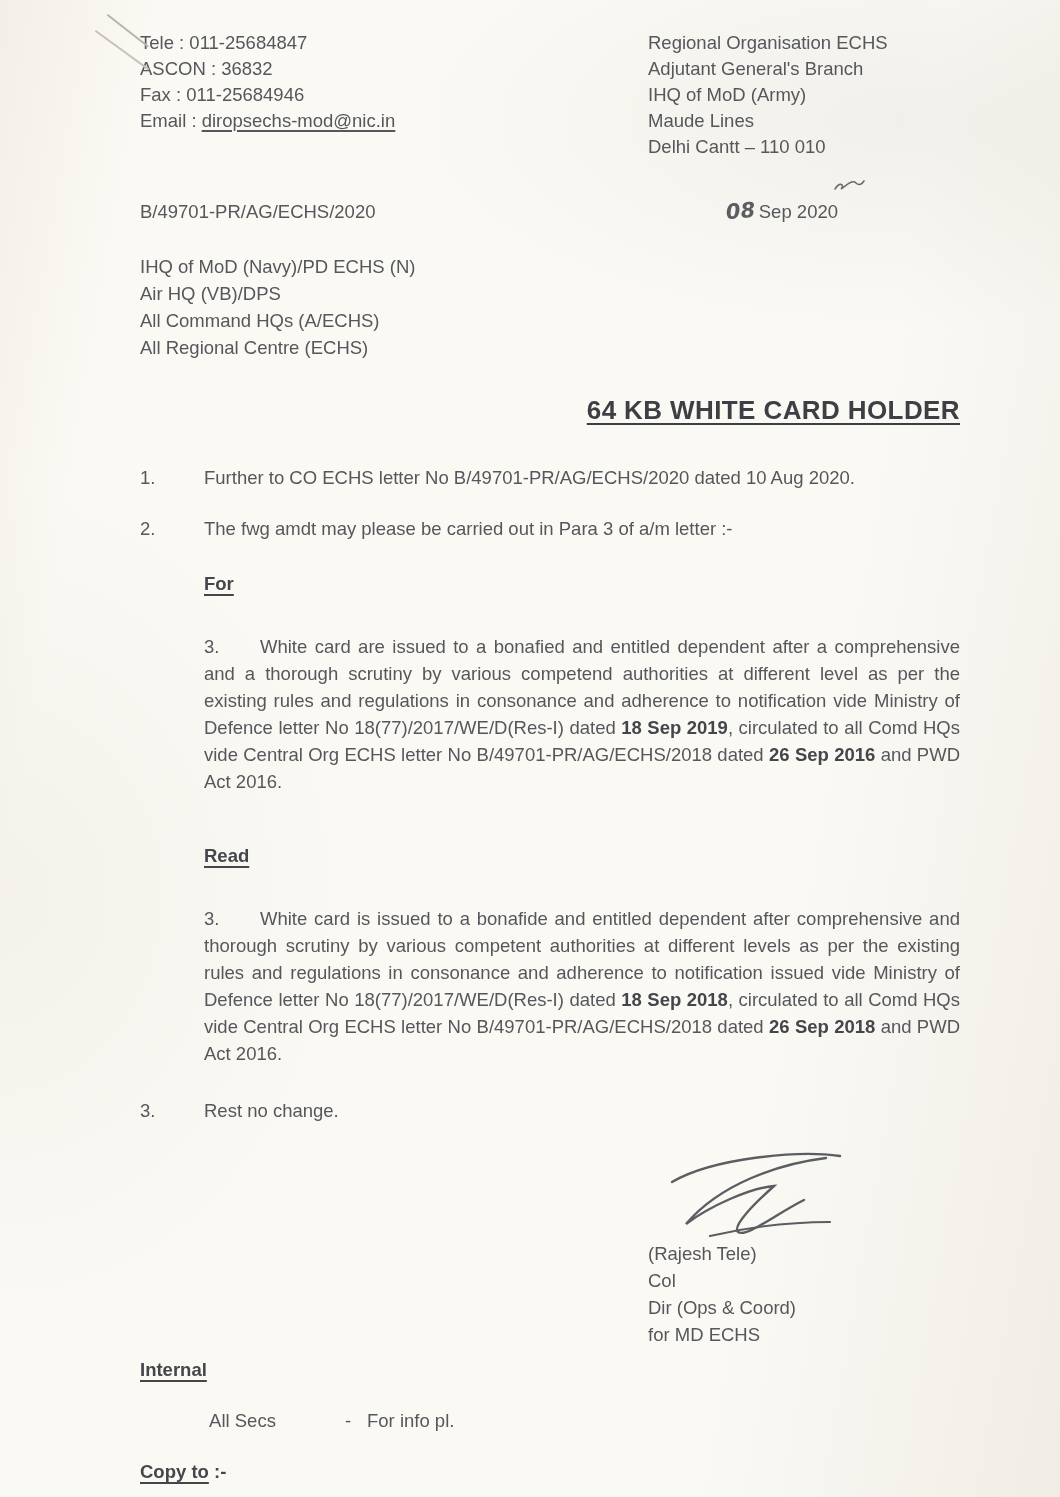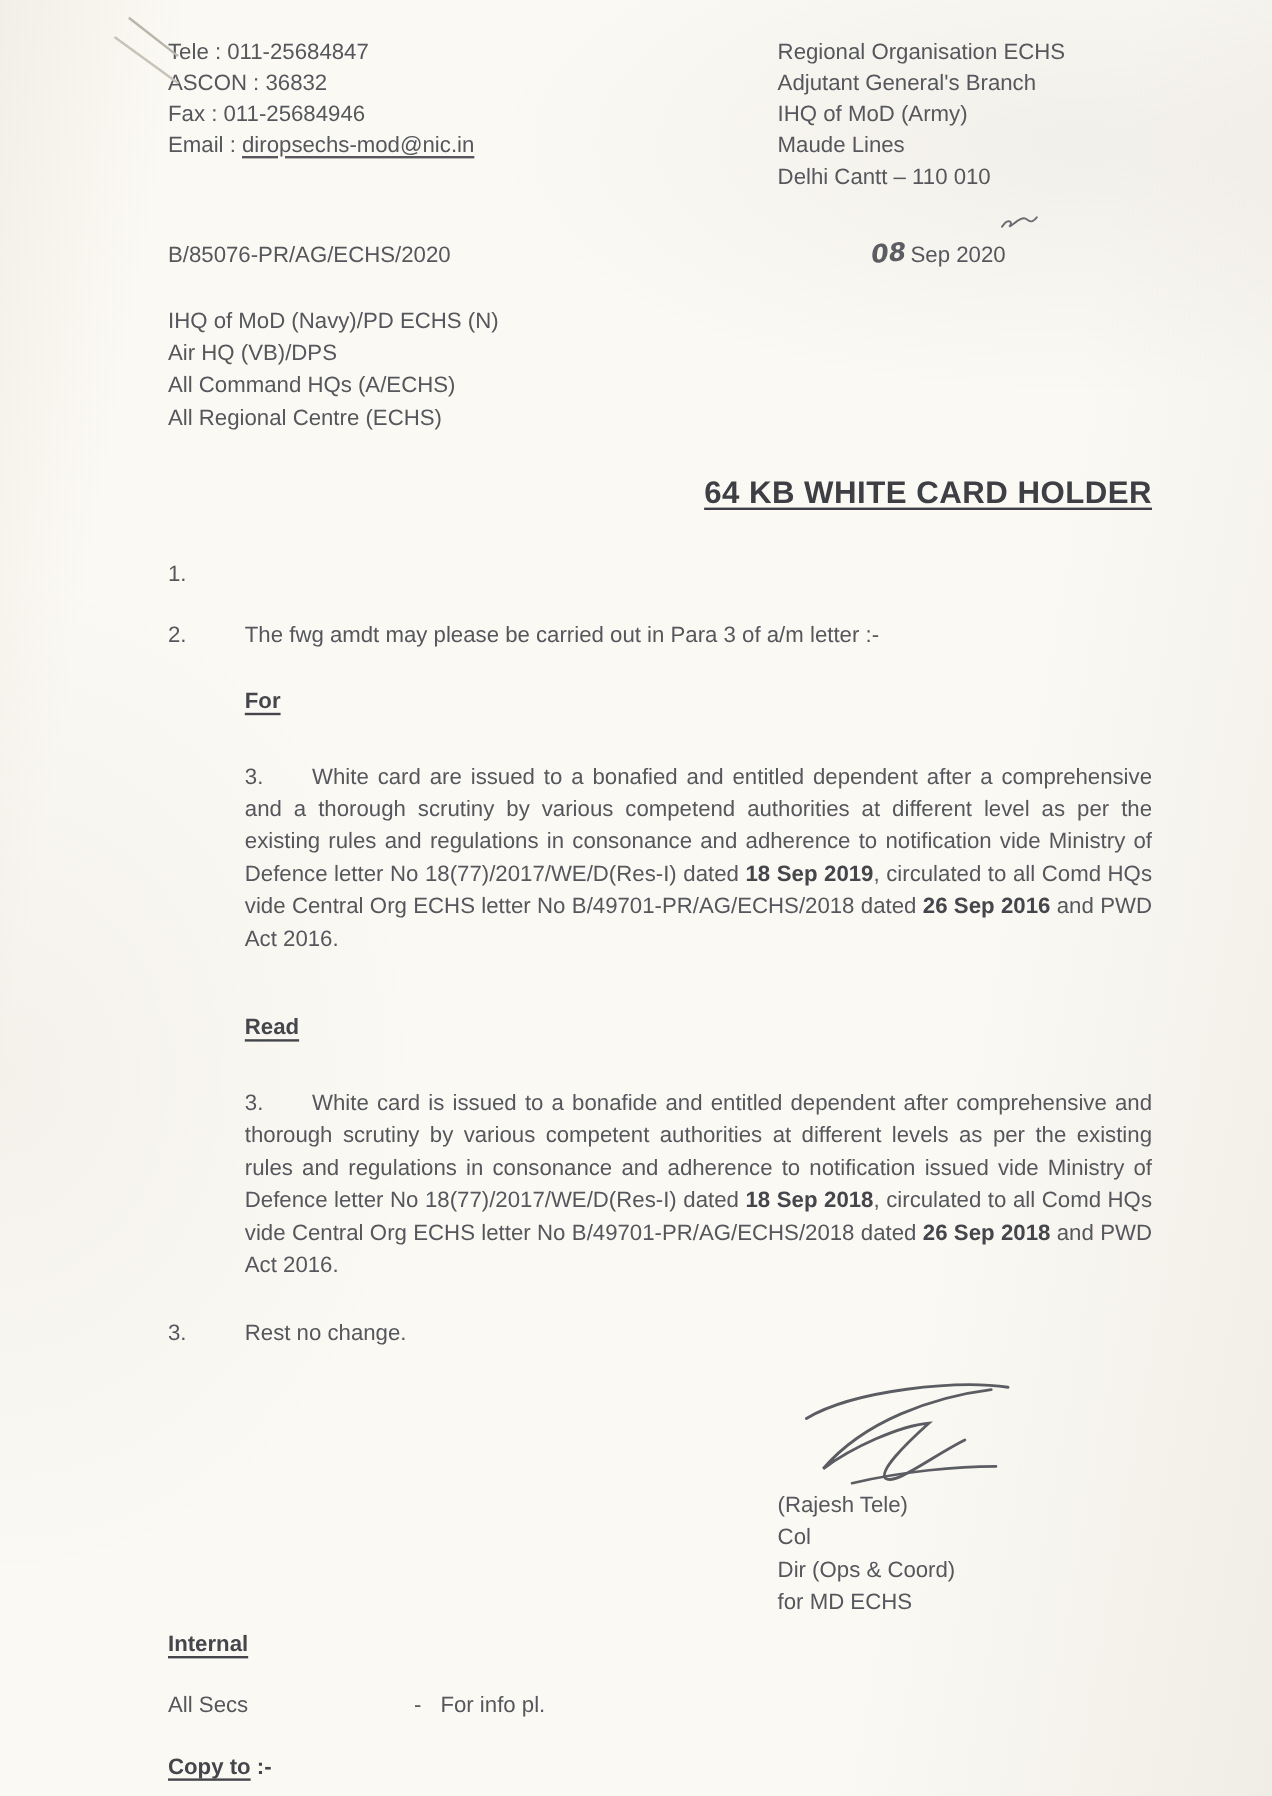--- a/index.html
+++ b/index.html
@@ -107,21 +107,21 @@
   .footer-heading {
     margin-top: 8px;
     font-weight: bold;
     color: #45464b;
     text-decoration: underline;
     text-decoration-thickness: 2px;
     text-underline-offset: 4px;
     display: inline-block;
   }
   .allsecs-row { margin-top: 24px; display: flex; }
-  .allsecs-row .c1 { flex: 0 0 205px; }
+  .allsecs-row .c1 { flex: 0 0 205px; text-align: center; }
   .allsecs-row .c2 { flex: 0 0 22px; }
   .copyto-row { margin-top: 24px; }
   .copyto-row .suffix { font-weight: bold; color: #45464b; }
   .uti-row { margin-top: 24px; }
 </style>
 </head>
 <body>
 
 <div class="page">
 
@@ -138,40 +138,41 @@
     <div class="org-block">
       <div>Regional Organisation ECHS</div>
       <div>Adjutant General's Branch</div>
       <div>IHQ of MoD (Army)</div>
       <div>Maude Lines</div>
       <div>Delhi Cantt – 110 010</div>
     </div>
   </header>
 
   <div class="ref-row">
-    <div>B/85076-PR/AG/ECHS/2020</div>
+    <div>B/49701-PR/AG/ECHS/2020</div>
     <div class="date-block">
       <span class="handwritten">08</span><span>Sep 2020</span>
       <svg class="tiny-mark" width="34" height="18" viewBox="0 0 34 18">
         <path d="M3,13 C8,5 13,9 9,13 C14,10 20,3 24,7 C27,10 30,8 32,5" fill="none" stroke="#6a6b70" stroke-width="1.6" stroke-linecap="round"></path>
       </svg>
     </div>
   </div>
 
   <div class="addressees">
     <div>IHQ of MoD (Navy)/PD ECHS (N)</div>
     <div>Air HQ (VB)/DPS</div>
     <div>All Command HQs (A/ECHS)</div>
     <div>All Regional Centre (ECHS)</div>
   </div>
 
   <h1 class="title">64 KB WHITE CARD HOLDER</h1>
 
   <div class="num-para p1">
     <span class="num">1.</span>
+    <span>Further to CO ECHS letter No B/49701-PR/AG/ECHS/2020 dated 10 Aug 2020.</span>
   </div>
 
   <div class="num-para p2">
     <span class="num">2.</span>
     <span>The fwg amdt may please be carried out in Para 3 of a/m letter :-</span>
   </div>
 
   <span class="sub-heading">For</span>
 
   <p class="body-para"><span class="num3">3.</span><span>White card are issued to a bonafied and entitled dependent after a comprehensive and a thorough scrutiny by various competend authorities at different level as per the existing rules and regulations in consonance and adherence to notification vide Ministry of Defence letter No 18(77)/2017/WE/D(Res-I) dated </span><span class="bold">18 Sep 2019</span><span>, circulated to all Comd HQs vide Central Org ECHS letter No B/49701-PR/AG/ECHS/2018 dated </span><span class="bold">26 Sep 2016</span><span> and PWD Act 2016.</span></p>

